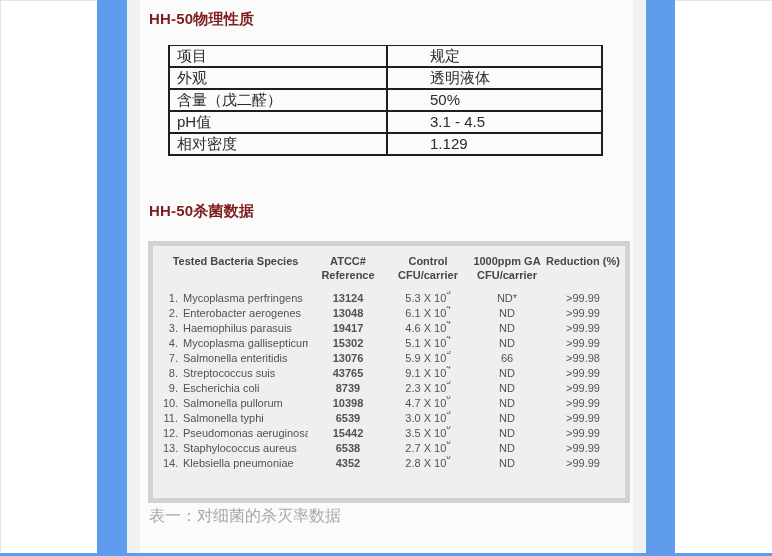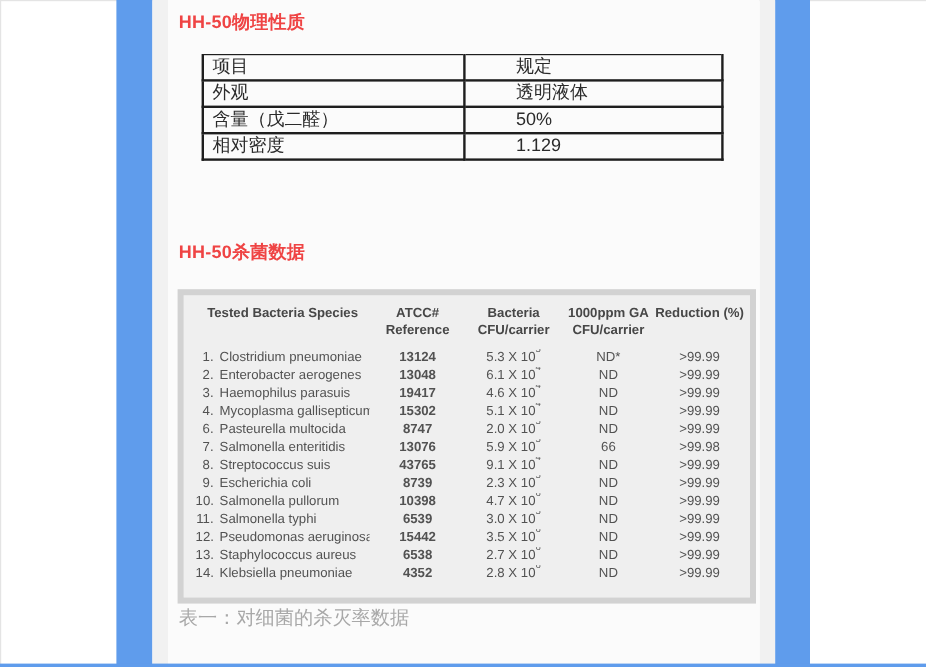--- a/index.html
+++ b/index.html
@@ -12,21 +12,21 @@
 
   .bar-left  { position:absolute; left:97px;  top:0; width:30px; height:556px; }
   .bar-right { position:absolute; left:646px; top:0; width:29px; height:556px; }
   .strip-left  { position:absolute; left:127px; top:0; width:13px; height:556px; background:#f1f1f1; }
   .strip-right { position:absolute; left:633px; top:0; width:13px; height:556px; background:#f1f1f1; }
   .bottom-line { position:absolute; left:0; bottom:0; width:772px; height:3px; z-index:5; }
 
   .content { position:absolute; left:140px; top:0; width:493px; height:556px; background:#fbfbfb; }
 
   .sec-title { position:absolute; left:9px; font-size:15px; font-weight:bold;
-    color:#ef4444; letter-spacing:0.2px; line-height:20px; }
+    color:#7f1d1d; letter-spacing:0.2px; line-height:20px; }
   #title1 { top:9px; }
   #title2 { top:201px; }
 
   table.spec { position:absolute; left:28px; top:45px; width:435px; border-collapse:collapse; }
   table.spec td { border:2px solid #1e1e1e; height:20px; font-size:15px; color:#2b2b2b;
     padding:0 7px; line-height:20px; white-space:nowrap; }
   table.spec tr:first-child td { border-top-width:1px; }
   table.spec td.c1 { width:219px; }
   table.spec td.c2 { width:216px;padding-left:42px; }
 
@@ -75,20 +75,24 @@
         </tr>
         <tr>
           <td class="c1">外观</td>
           <td class="c2">透明液体</td>
         </tr>
         <tr>
           <td class="c1">含量（戊二醛）</td>
           <td class="c2">50%</td>
         </tr>
         <tr>
+          <td class="c1">pH值</td>
+          <td class="c2">3.1 - 4.5</td>
+        </tr>
+        <tr>
           <td class="c1">相对密度</td>
           <td class="c2">1.129</td>
         </tr>
       </tbody>
     </table>
 
     <div class="sec-title" id="title2">HH-50杀菌数据</div>
 
     <div class="img-table">
       <div class="img-inner">
@@ -96,35 +100,35 @@
           <thead>
             <tr>
               <td class="col-species">
                 <span class="hline">Tested Bacteria Species</span>
               </td>
               <td class="col-atcc">
                 <span class="hline">ATCC#</span>
                 <span class="hline">Reference</span>
               </td>
               <td class="col-control">
-                <span class="hline">Bacteria</span>
+                <span class="hline">Control</span>
                 <span class="hline">CFU/carrier</span>
               </td>
               <td class="col-ga">
                 <span class="hline">1000ppm GA</span>
                 <span class="hline">CFU/carrier</span>
               </td>
               <td class="col-red">
                 <span class="hline">Reduction (%)</span>
               </td>
             </tr>
           </thead>
           <tbody>
             <tr>
-              <td class="col-species"><span class="num">1.</span><span>Clostridium pneumoniae</span></td>
+              <td class="col-species"><span class="num">1.</span><span>Mycoplasma perfringens</span></td>
               <td class="col-atcc">13124</td>
               <td class="col-control"><span>5.3 X 10</span><sup>5</sup></td>
               <td class="col-ga">ND*</td>
               <td class="col-red">&gt;99.99</td>
             </tr>
             <tr>
               <td class="col-species"><span class="num">2.</span><span>Enterobacter aerogenes</span></td>
               <td class="col-atcc">13048</td>
               <td class="col-control"><span>6.1 X 10</span><sup>4</sup></td>
               <td class="col-ga">ND</td>
@@ -134,27 +138,20 @@
               <td class="col-species"><span class="num">3.</span><span>Haemophilus parasuis</span></td>
               <td class="col-atcc">19417</td>
               <td class="col-control"><span>4.6 X 10</span><sup>4</sup></td>
               <td class="col-ga">ND</td>
               <td class="col-red">&gt;99.99</td>
             </tr>
             <tr>
               <td class="col-species"><span class="num">4.</span><span>Mycoplasma gallisepticum</span></td>
               <td class="col-atcc">15302</td>
               <td class="col-control"><span>5.1 X 10</span><sup>4</sup></td>
-              <td class="col-ga">ND</td>
-              <td class="col-red">&gt;99.99</td>
-            </tr>
-            <tr>
-              <td class="col-species"><span class="num">6.</span><span>Pasteurella multocida</span></td>
-              <td class="col-atcc">8747</td>
-              <td class="col-control"><span>2.0 X 10</span><sup>5</sup></td>
               <td class="col-ga">ND</td>
               <td class="col-red">&gt;99.99</td>
             </tr>
             <tr>
               <td class="col-species"><span class="num">7.</span><span>Salmonella enteritidis</span></td>
               <td class="col-atcc">13076</td>
               <td class="col-control"><span>5.9 X 10</span><sup>5</sup></td>
               <td class="col-ga">66</td>
               <td class="col-red">&gt;99.98</td>
             </tr>

